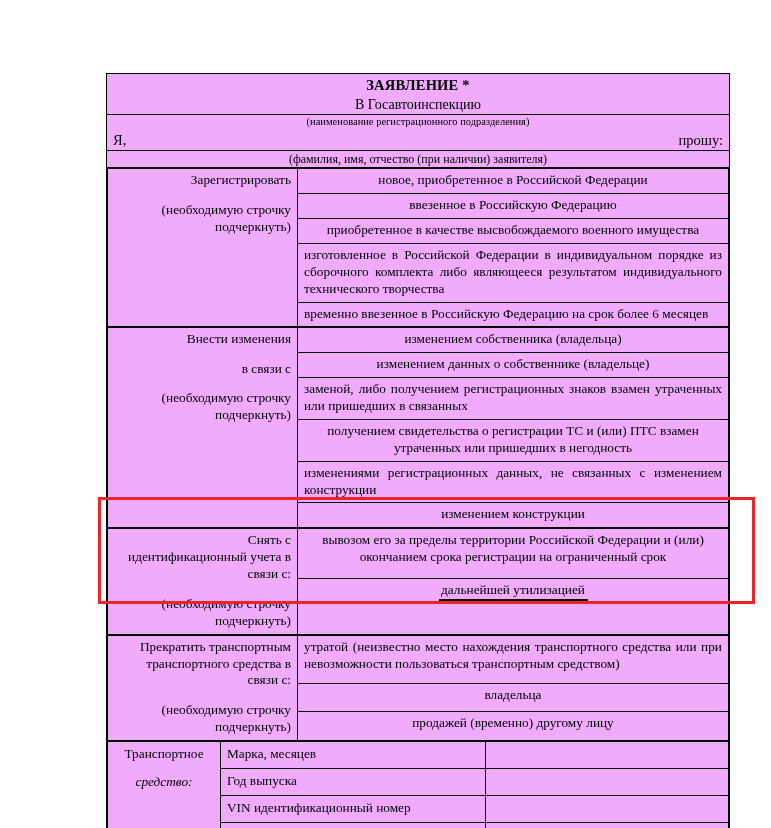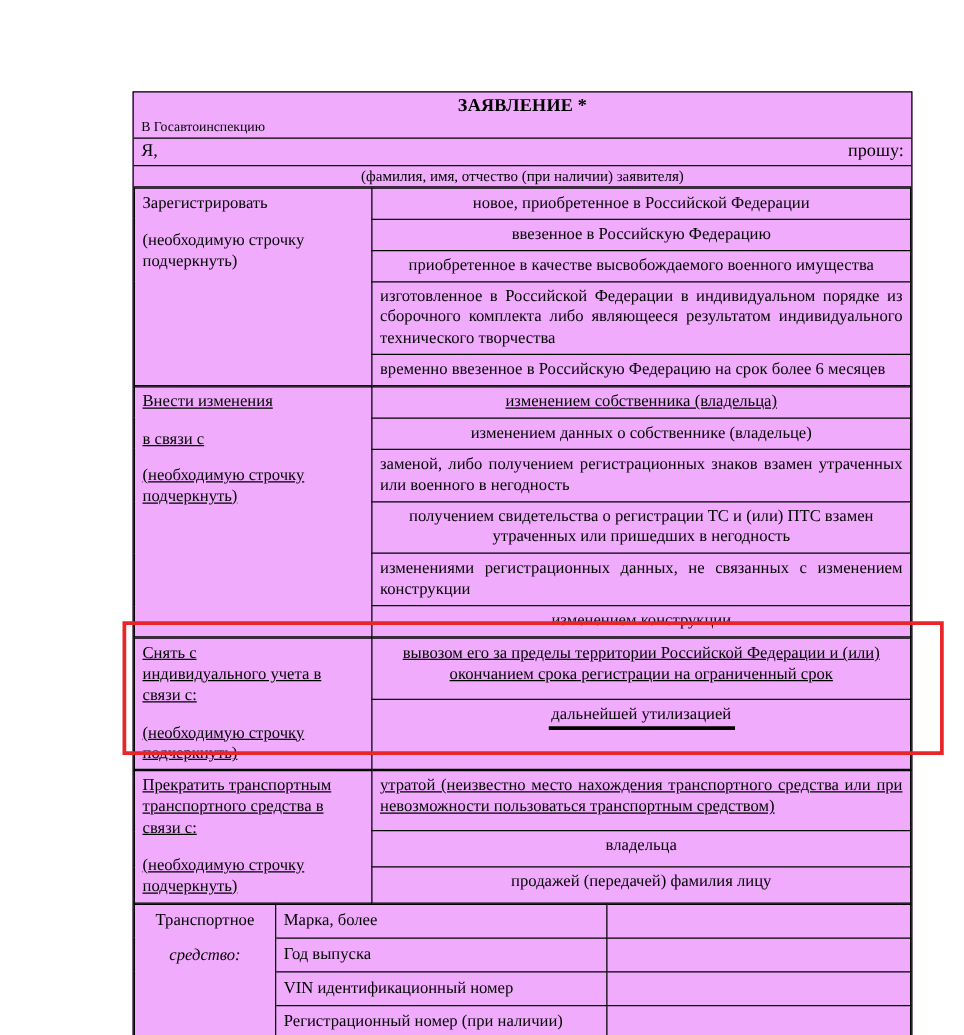--- a/index.html
+++ b/index.html
@@ -43,24 +43,25 @@
     letter-spacing: 0.2px;
     padding: 3px 0 2px 0;
     line-height: 1.15;
   }
   .hdr-line {
     position: relative;
     box-sizing: border-box;
     padding: 0 6px;
   }
   .hdr-line .txt {
-    font-size: 11px;
+    font-size: 14px;
     line-height: 1.25;
     display: block;
     padding-bottom: 1px;
+    text-align: center;
   }
   .rule {
     border-bottom: 1.2px solid #000;
   }
   .caption {
     text-align: center;
     font-size: 10.5px;
     line-height: 1.2;
     padding: 1px 0 1px 0;
   }
@@ -90,21 +91,21 @@
     table-layout: fixed;
   }
   table.grid td {
     border: 1.1px solid #000;
     vertical-align: top;
     font-size: 13.3px;
     line-height: 1.27;
     padding: 3px 6px 4px 6px;
   }
   td.label {
-    text-align: left;
+    text-align: right;
     vertical-align: top;
     padding: 3px 7px 4px 5px;
     border-left: none;
     border-radius: 17px;
   }
   td.content {
     text-align: justify;
     text-justify: inter-word;
     border-right: none;
   }
@@ -112,21 +113,20 @@
     text-align: center;
   }
   .lbl-main { display:block; }
   .lbl-sub { display:block; margin-top: 13px; }
   .lbl-sub2 { display:block; }
   .lbl-gap { display:block; margin-top: 12px; }
 
   
   tr.sec-start > td {
     border-top: 1.4px solid #000;
-    text-decoration: underline;
   }
 
   
   table.vehicle {
     border-collapse: collapse;
     width: 100%;
     table-layout: fixed;
   }
   table.vehicle td {
     border: 1.1px solid #000;
@@ -181,20 +181,21 @@
 <div class="page">
 
   <div class="form">
 
     <div>
       <div class="hdr-title">ЗАЯВЛЕНИЕ *</div>
 
       <div class="hdr-line rule">
         <span class="txt">В Госавтоинспекцию</span>
       </div>
+      <div class="caption">(наименование регистрационного подразделения)</div>
 
       <div class="ya-row">
         <span class="left">Я,</span>
         <span class="right">прошу:</span>
       </div>
       <div class="caption small hdr-div">(фамилия, имя, отчество (при наличии) заявителя)</div>
     </div>
 
     <table class="grid">
       <colgroup>
@@ -237,21 +238,21 @@
             <span class="lbl-sub">в связи с</span>
             <span class="lbl-gap">(необходимую строчку</span>
             <span class="lbl-sub2">подчеркнуть)</span>
           </td>
           <td class="content nojust">изменением собственника (владельца)</td>
         </tr>
         <tr>
           <td class="content nojust">изменением данных о собственнике (владельце)</td>
         </tr>
         <tr>
-          <td class="content">заменой, либо получением регистрационных знаков взамен утраченных или военного в негодность</td>
+          <td class="content">заменой, либо получением регистрационных знаков взамен утраченных или пришедших в связанных</td>
         </tr>
         <tr>
           <td class="content nojust">получением свидетельства о регистрации ТС и (или) ПТС взамен утраченных или пришедших в негодность</td>
         </tr>
         <tr>
           <td class="content">изменениями регистрационных данных, не связанных с изменением конструкции</td>
         </tr>
         <tr>
           <td class="content nojust">изменением конструкции</td>
         </tr>
@@ -260,21 +261,21 @@
 
     <table class="grid">
       <colgroup>
           <col style="width:190px">
           <col>
         </colgroup>
       <tbody>
         <tr class="sec-start">
           <td class="label" rowspan="2">
             <span class="lbl-main">Снять с</span>
-            <span class="lbl-sub2">индивидуального учета в</span>
+            <span class="lbl-sub2">идентификационный учета в</span>
             <span class="lbl-sub2">связи с:</span>
             <span class="lbl-sub">(необходимую строчку</span>
             <span class="lbl-sub2">подчеркнуть)</span>
           </td>
           <td class="content nojust">вывозом его за пределы территории Российской Федерации и (или) окончанием срока регистрации на ограниченный срок</td>
         </tr>
         <tr>
           <td class="content nojust" style="height:48px">
             <span class="struck">дальнейшей утилизацией</span>
           </td>
@@ -295,38 +296,38 @@
             <span class="lbl-sub2">связи с:</span>
             <span class="lbl-sub">(необходимую строчку</span>
             <span class="lbl-sub2">подчеркнуть)</span>
           </td>
           <td class="content">утратой (неизвестно место нахождения транспортного средства или при невозможности пользоваться транспортным средством)</td>
         </tr>
         <tr>
           <td class="content nojust">владельца</td>
         </tr>
         <tr>
-          <td class="content nojust">продажей (передачей) фамилия лицу</td>
+          <td class="content nojust">продажей (временно) другому лицу</td>
         </tr>
       </tbody>
     </table>
 
     <table class="vehicle">
       <colgroup>
           <col style="width:113px">
           <col style="width:265px">
           <col>
         </colgroup>
       <tbody>
         <tr>
           <td class="veh-label" rowspan="4">
             <span class="l1">Транспортное</span>
             <span class="l2">средство:</span>
           </td>
-          <td>Марка, более</td>
+          <td>Марка, месяцев</td>
           <td class="veh-blank"></td>
         </tr>
         <tr>
           <td>Год выпуска</td>
           <td class="veh-blank"></td>
         </tr>
         <tr>
           <td>VIN идентификационный номер</td>
           <td class="veh-blank"></td>
         </tr>

